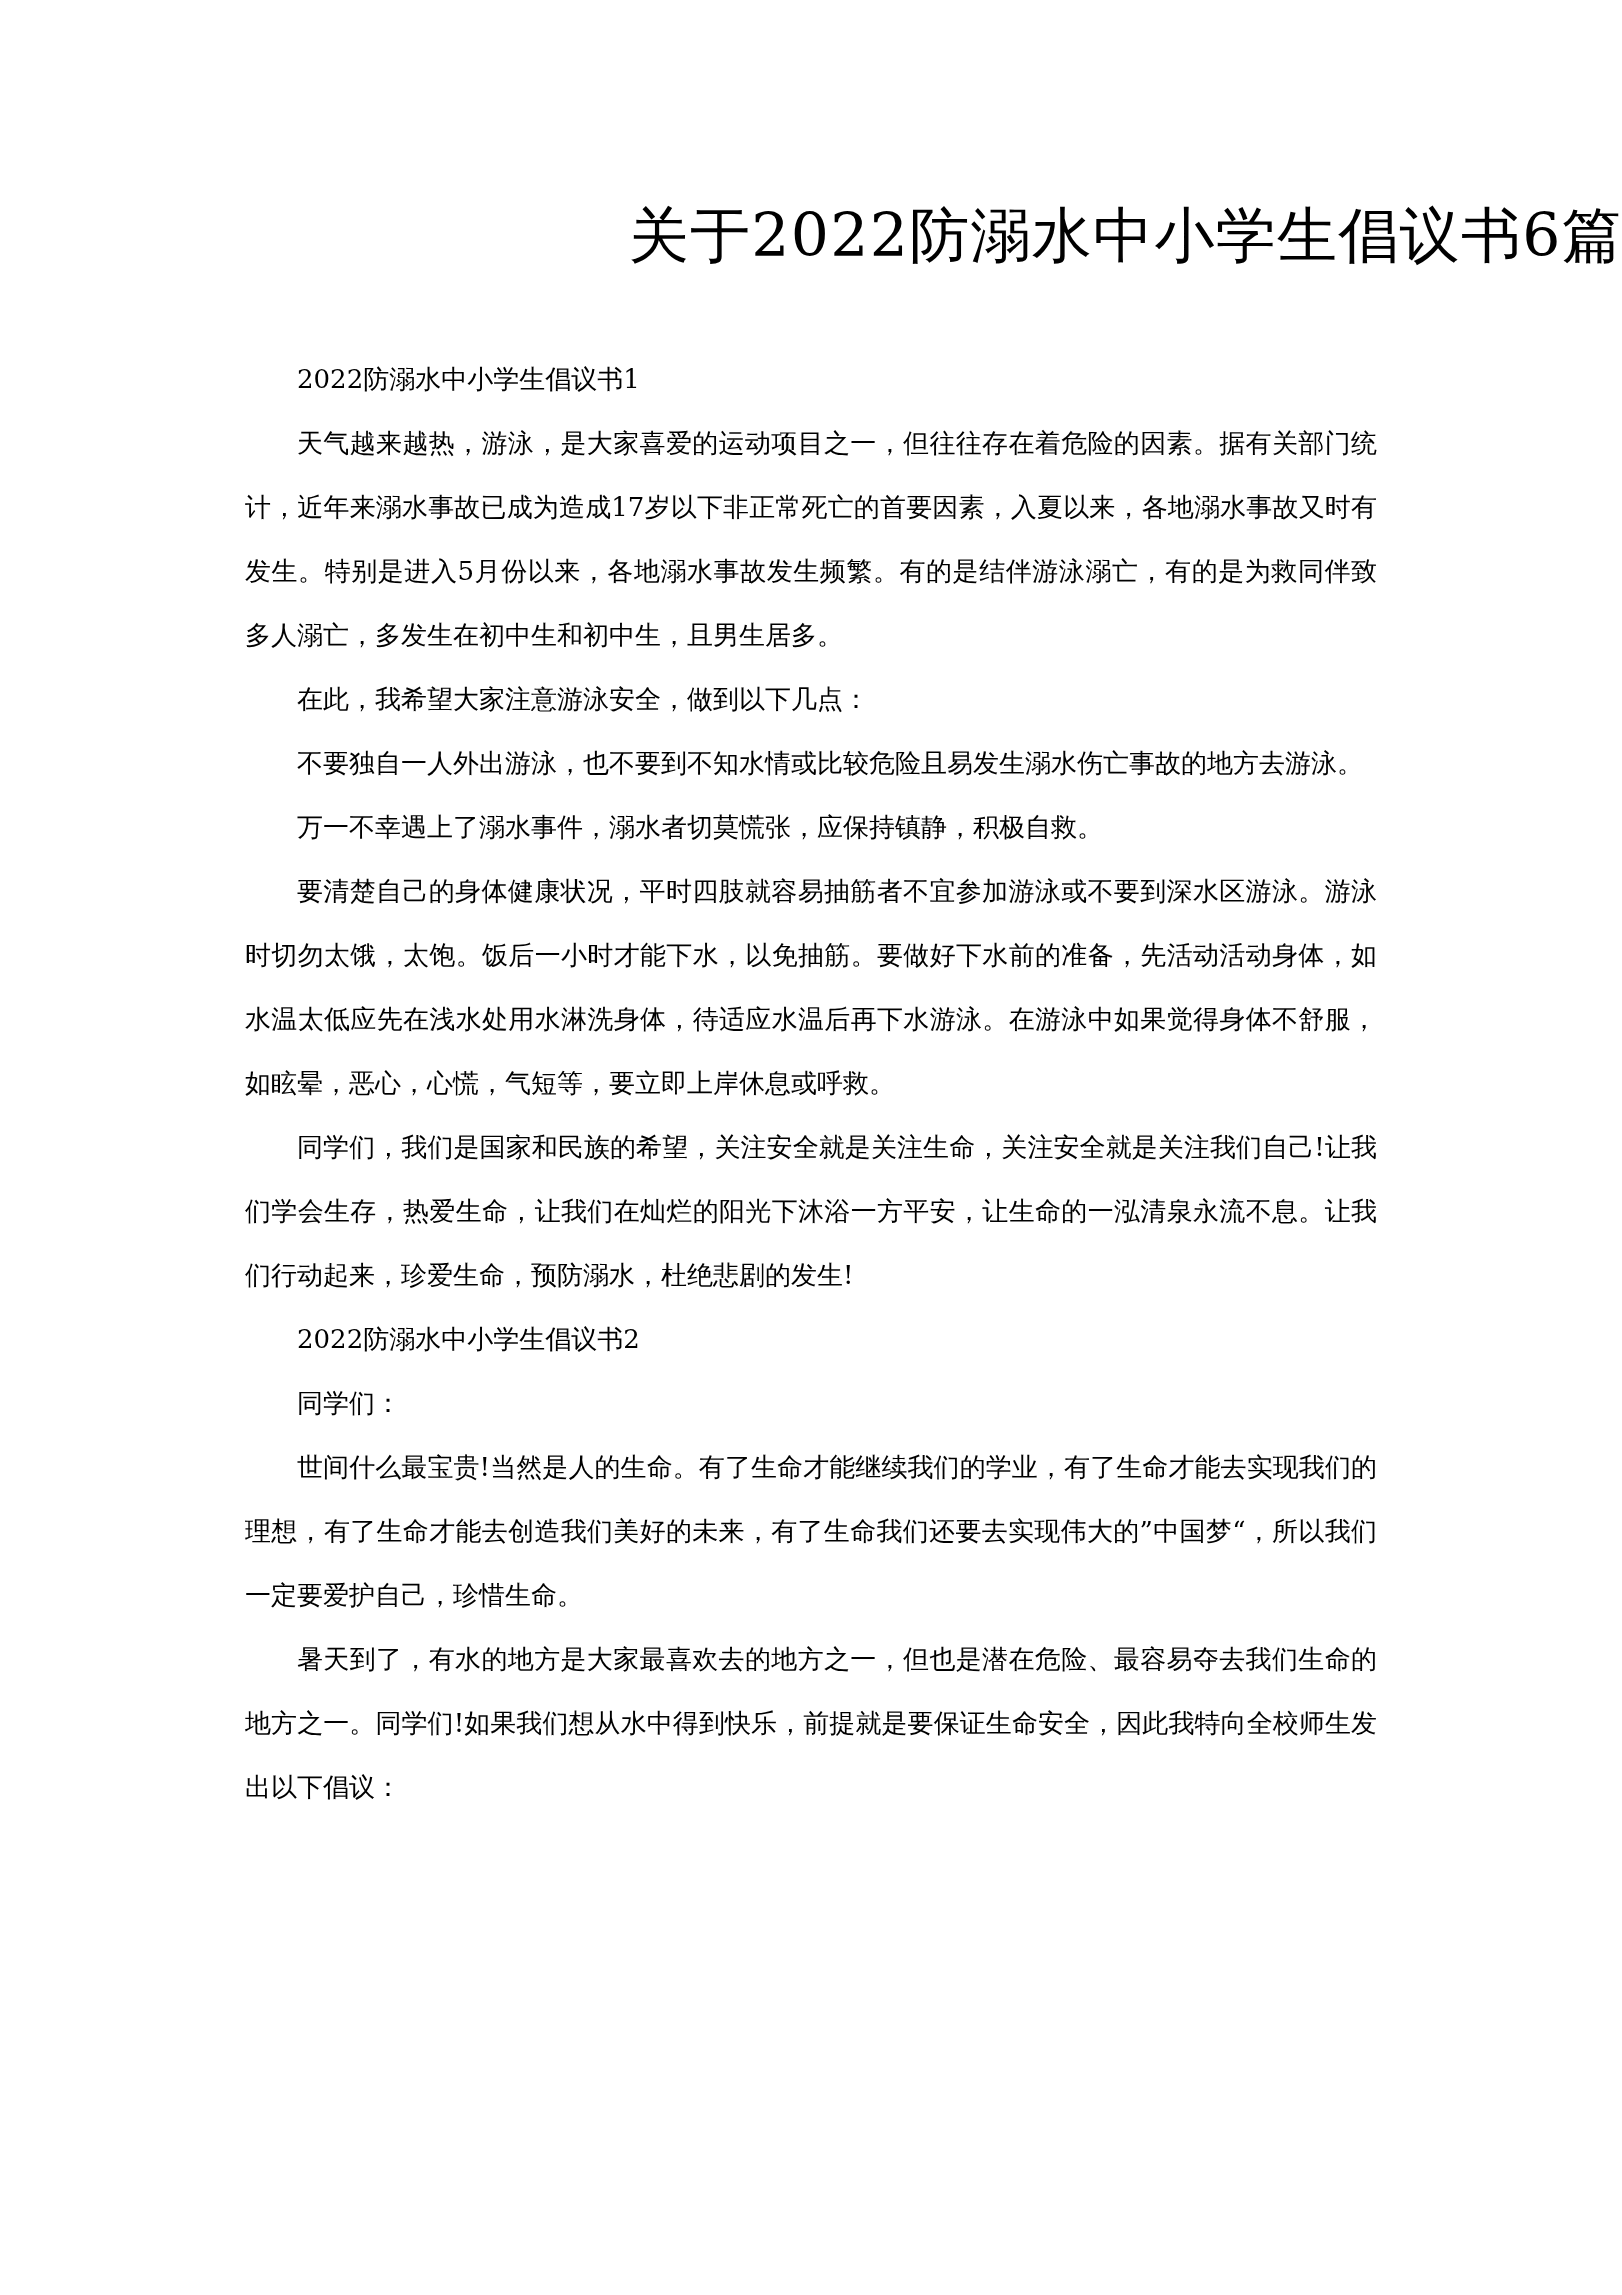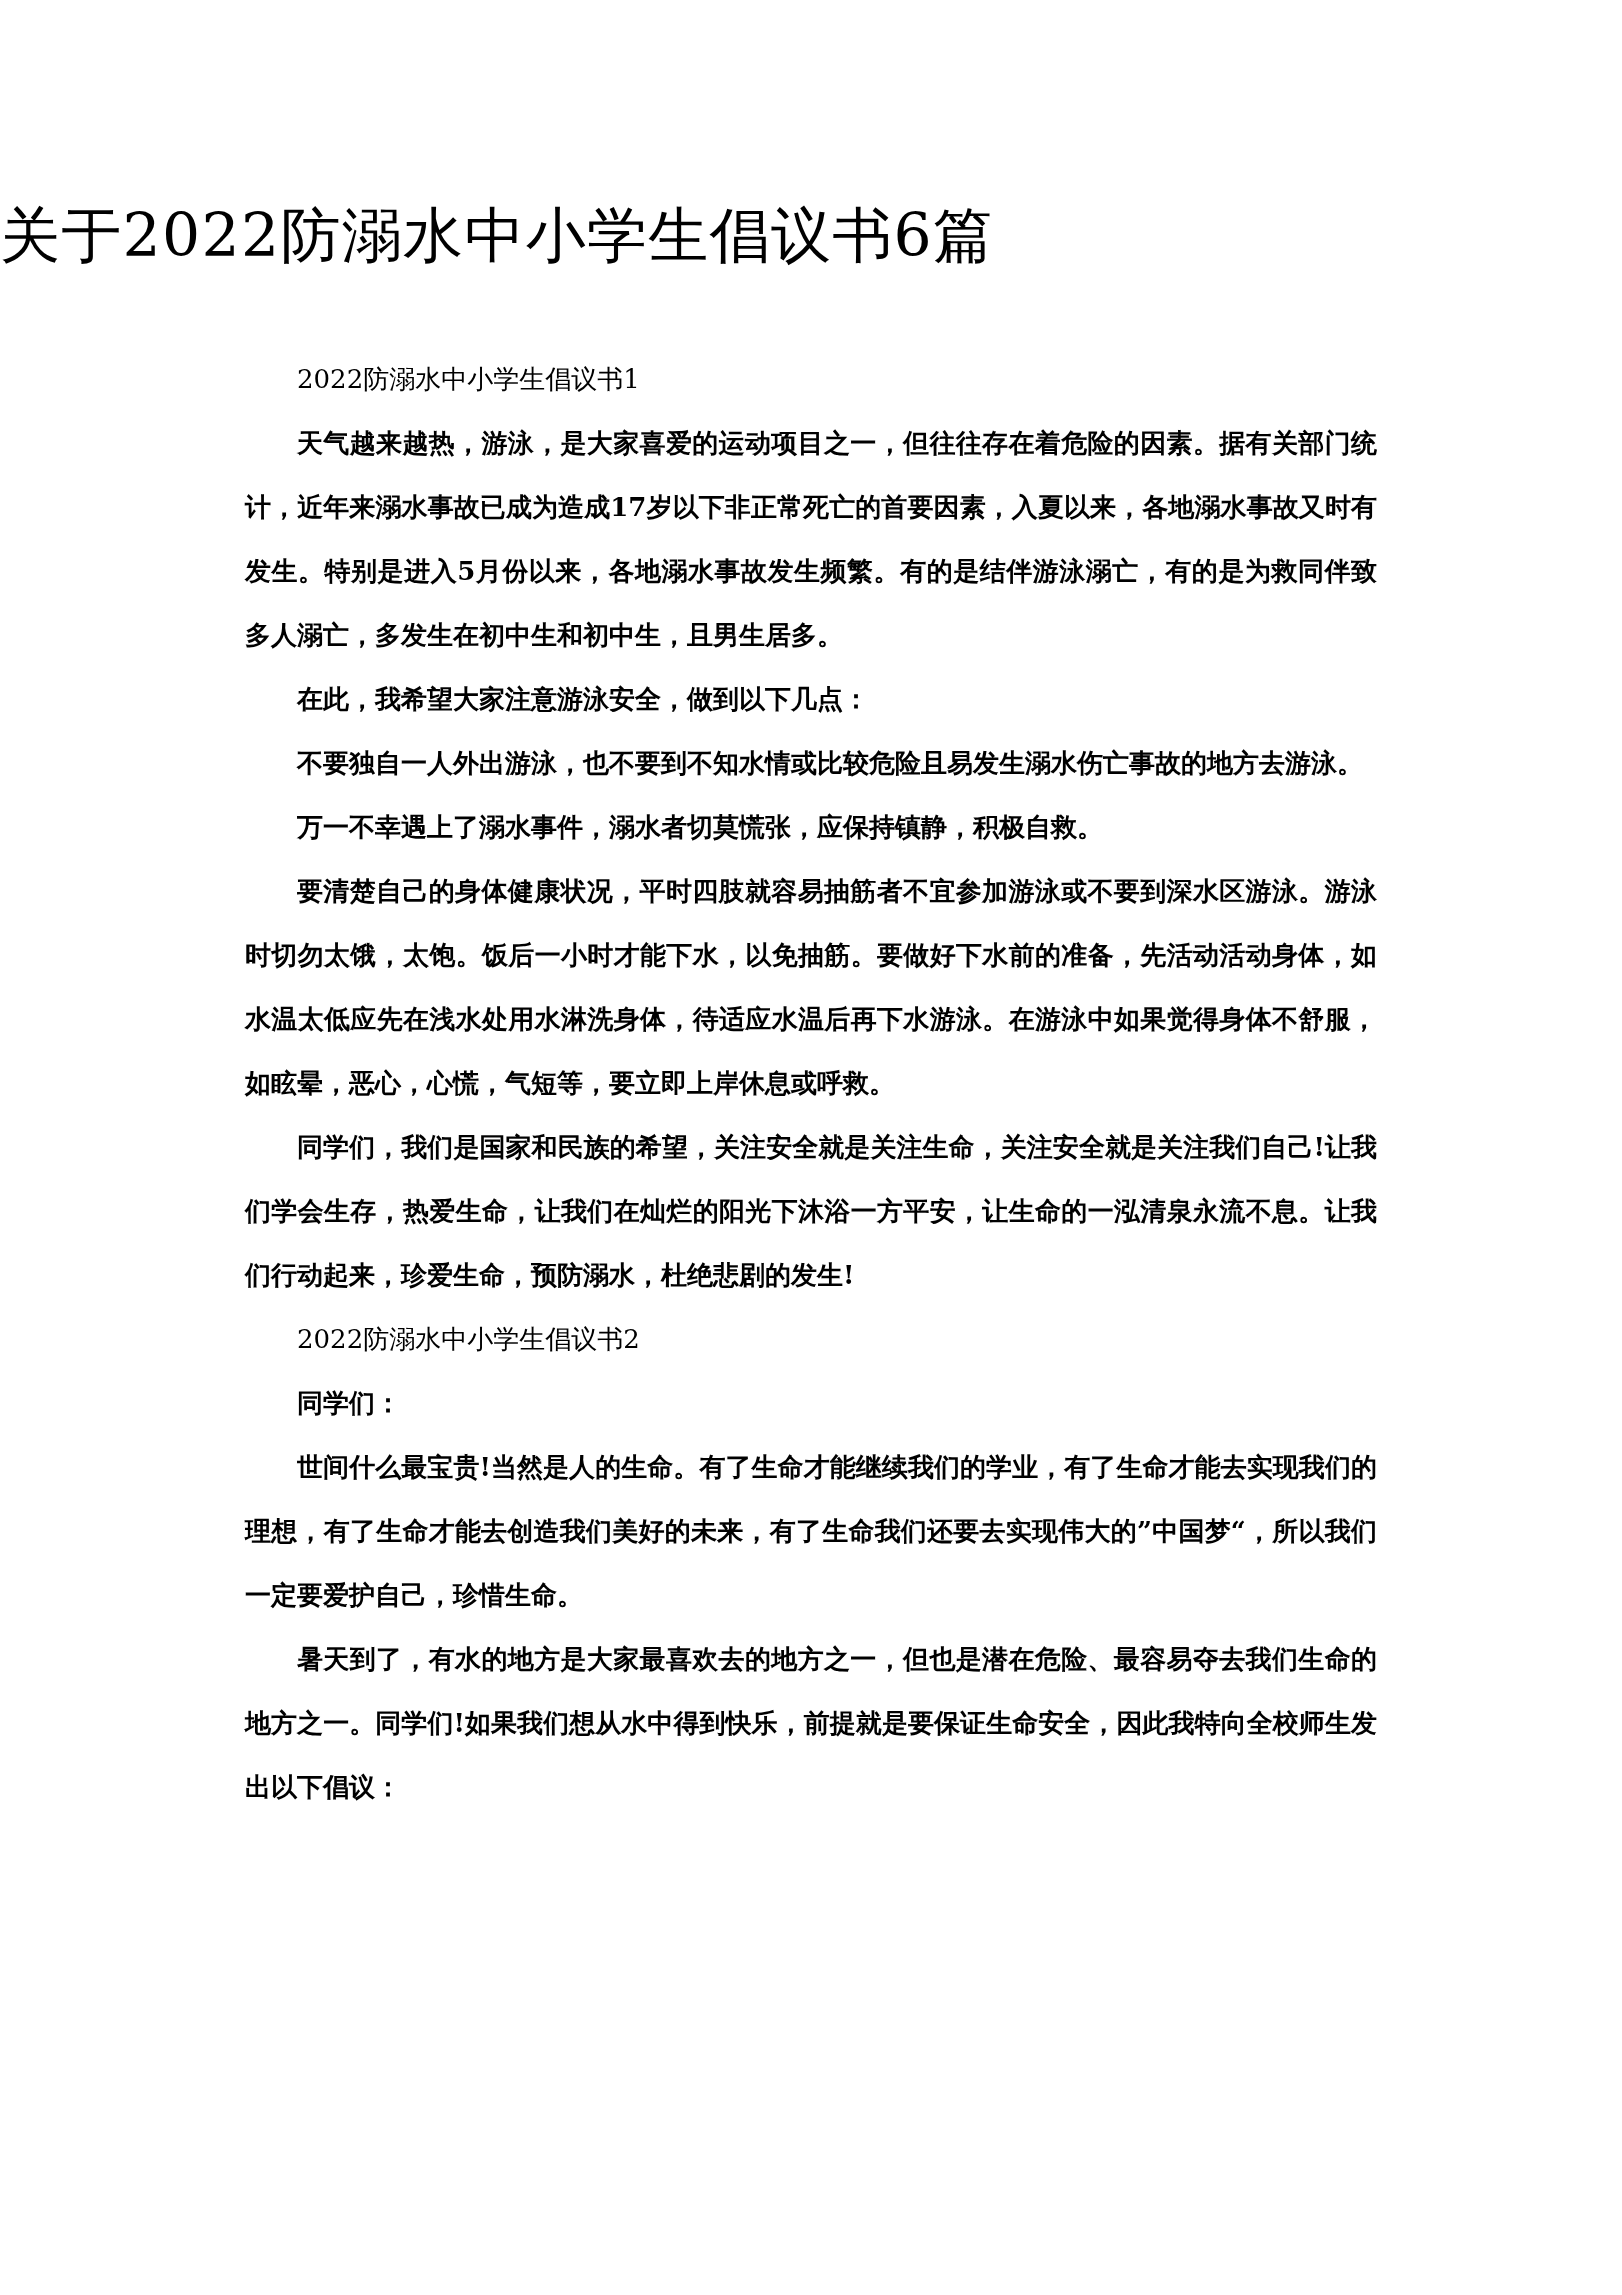--- a/index.html
+++ b/index.html
@@ -21,21 +21,21 @@
       top: 0;
       width: 1623px;
       height: 2295px;
       background: #ffffff;
     }
     .title {
       position: absolute;
       left: 0;
       top: 196px;
       width: 1623px;
-      text-align: left;
+      text-align: right;
       font-size: 60px;
       line-height: 79px;
       letter-spacing: 1.3px;
       white-space: nowrap;
       margin: 0;
       font-weight: normal;
     }
     .body {
       position: absolute;
       left: 245px;
@@ -43,21 +43,20 @@
       width: 1132px;
       font-size: 26px;
       line-height: 64px;
       text-align: justify;
       text-justify: inter-character;
     }
     .body p {
       margin: 0;
       text-indent: 2em;
       word-break: break-all;
-      font-weight: bold;
     }
     .body p.heading {
       text-indent: 2em;
       font-weight: normal;
     }
   </style>
 </head>
 <body>
 
 <div class="page">

